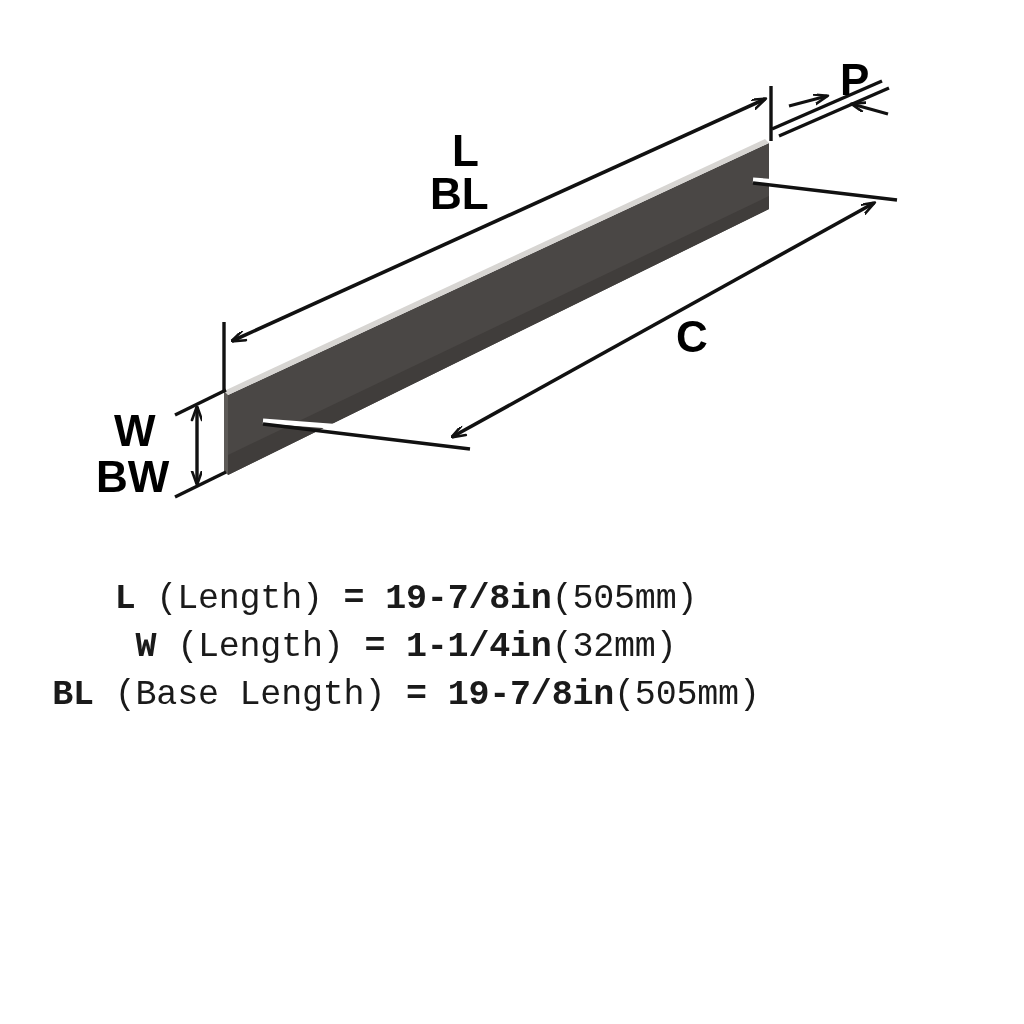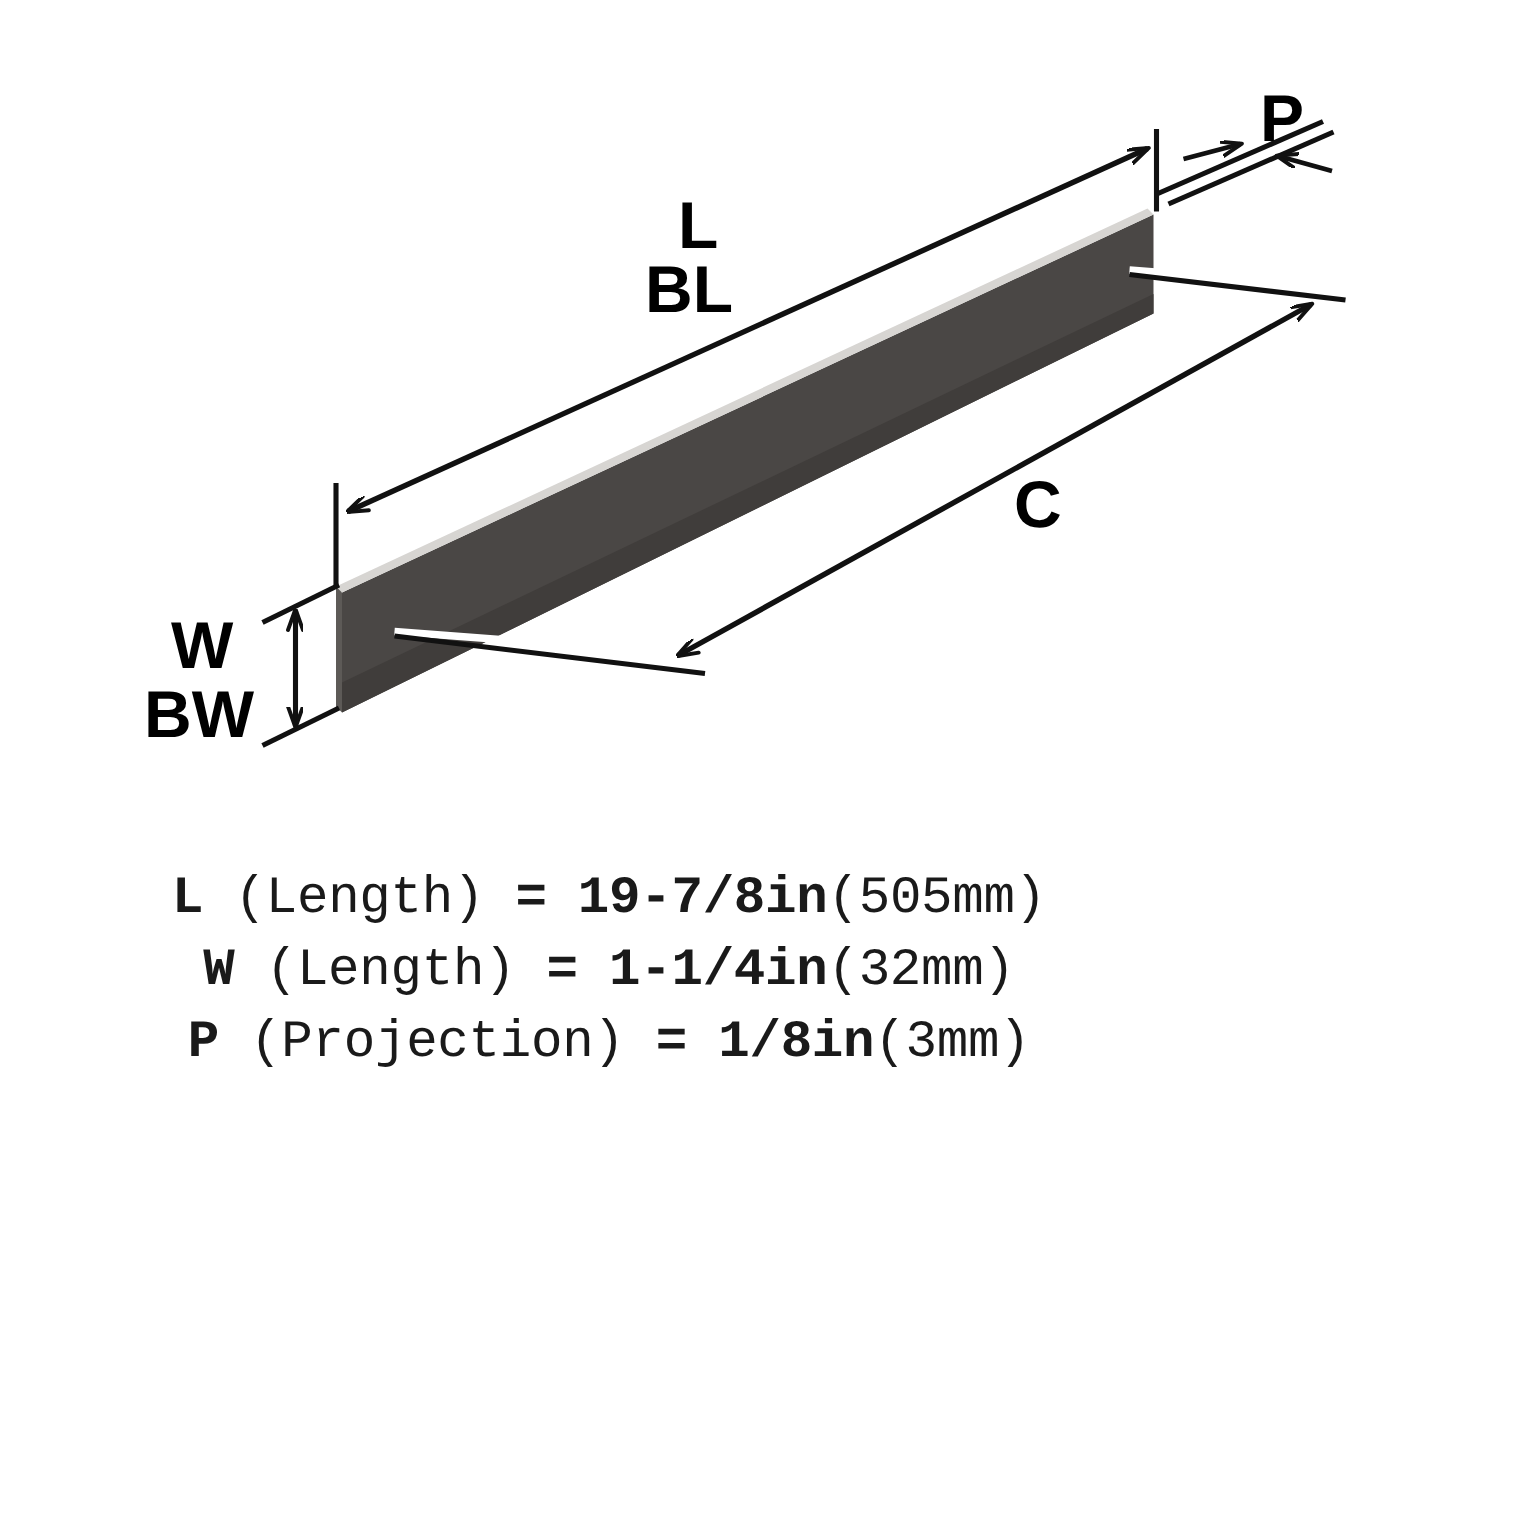--- a/index.html
+++ b/index.html
@@ -146,25 +146,25 @@
       <span class="val-in">19-7/8in</span><span class="val-mm">(505mm)</span>
     </div>
 
     <div class="spec-line">
       <span class="sym">W</span>
       <span class="desc">(Length)</span>
       <span class="eq">=</span>
       <span class="val-in">1-1/4in</span><span class="val-mm">(32mm)</span>
     </div>
 
-    <div class="spec-line">
-      <span class="sym">P</span>
-      <span class="desc">(Projection)</span>
-      <span class="eq">=</span>
-      <span class="val-in">1/8in</span><span class="val-mm">(3mm)</span>
-    </div>
 
 
+    <div class="spec-line">
+      <span class="sym">BL</span>
+      <span class="desc">(Base Length)</span>
+      <span class="eq">=</span>
+      <span class="val-in">19-7/8in</span><span class="val-mm">(505mm)</span>
+    </div>
 
 
   </div>
 
 </div>
 
 </body></html>

